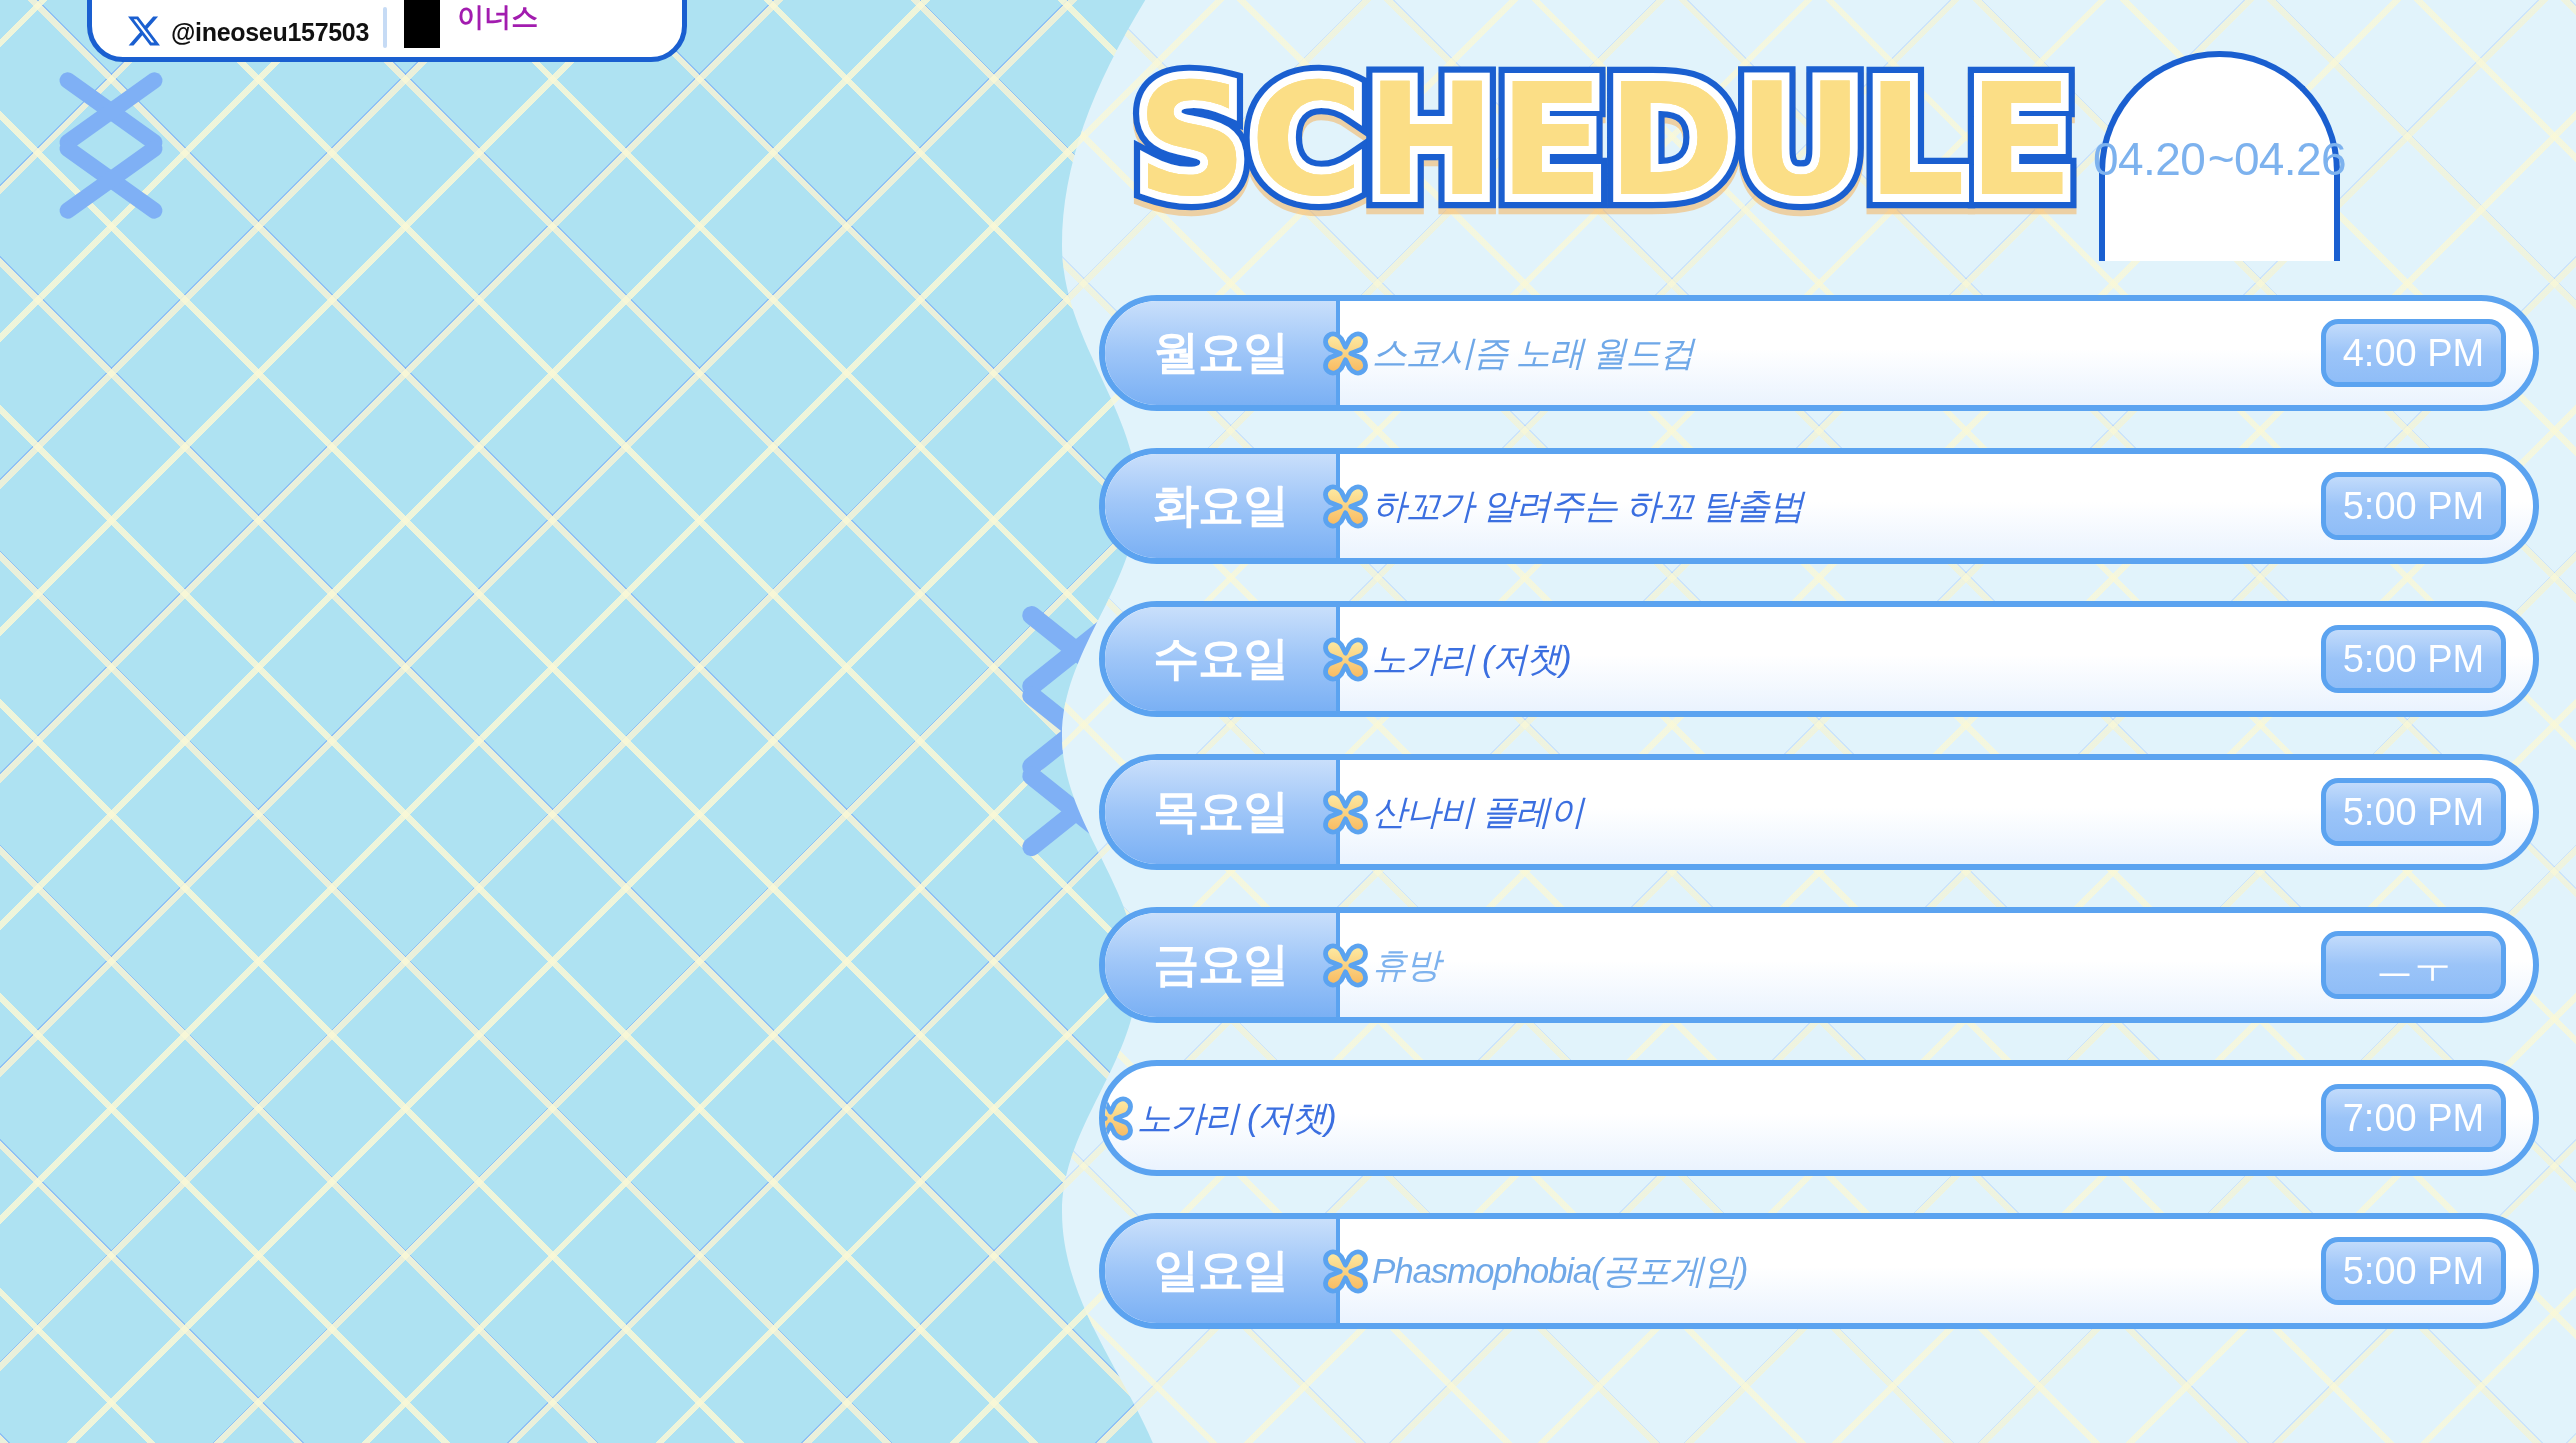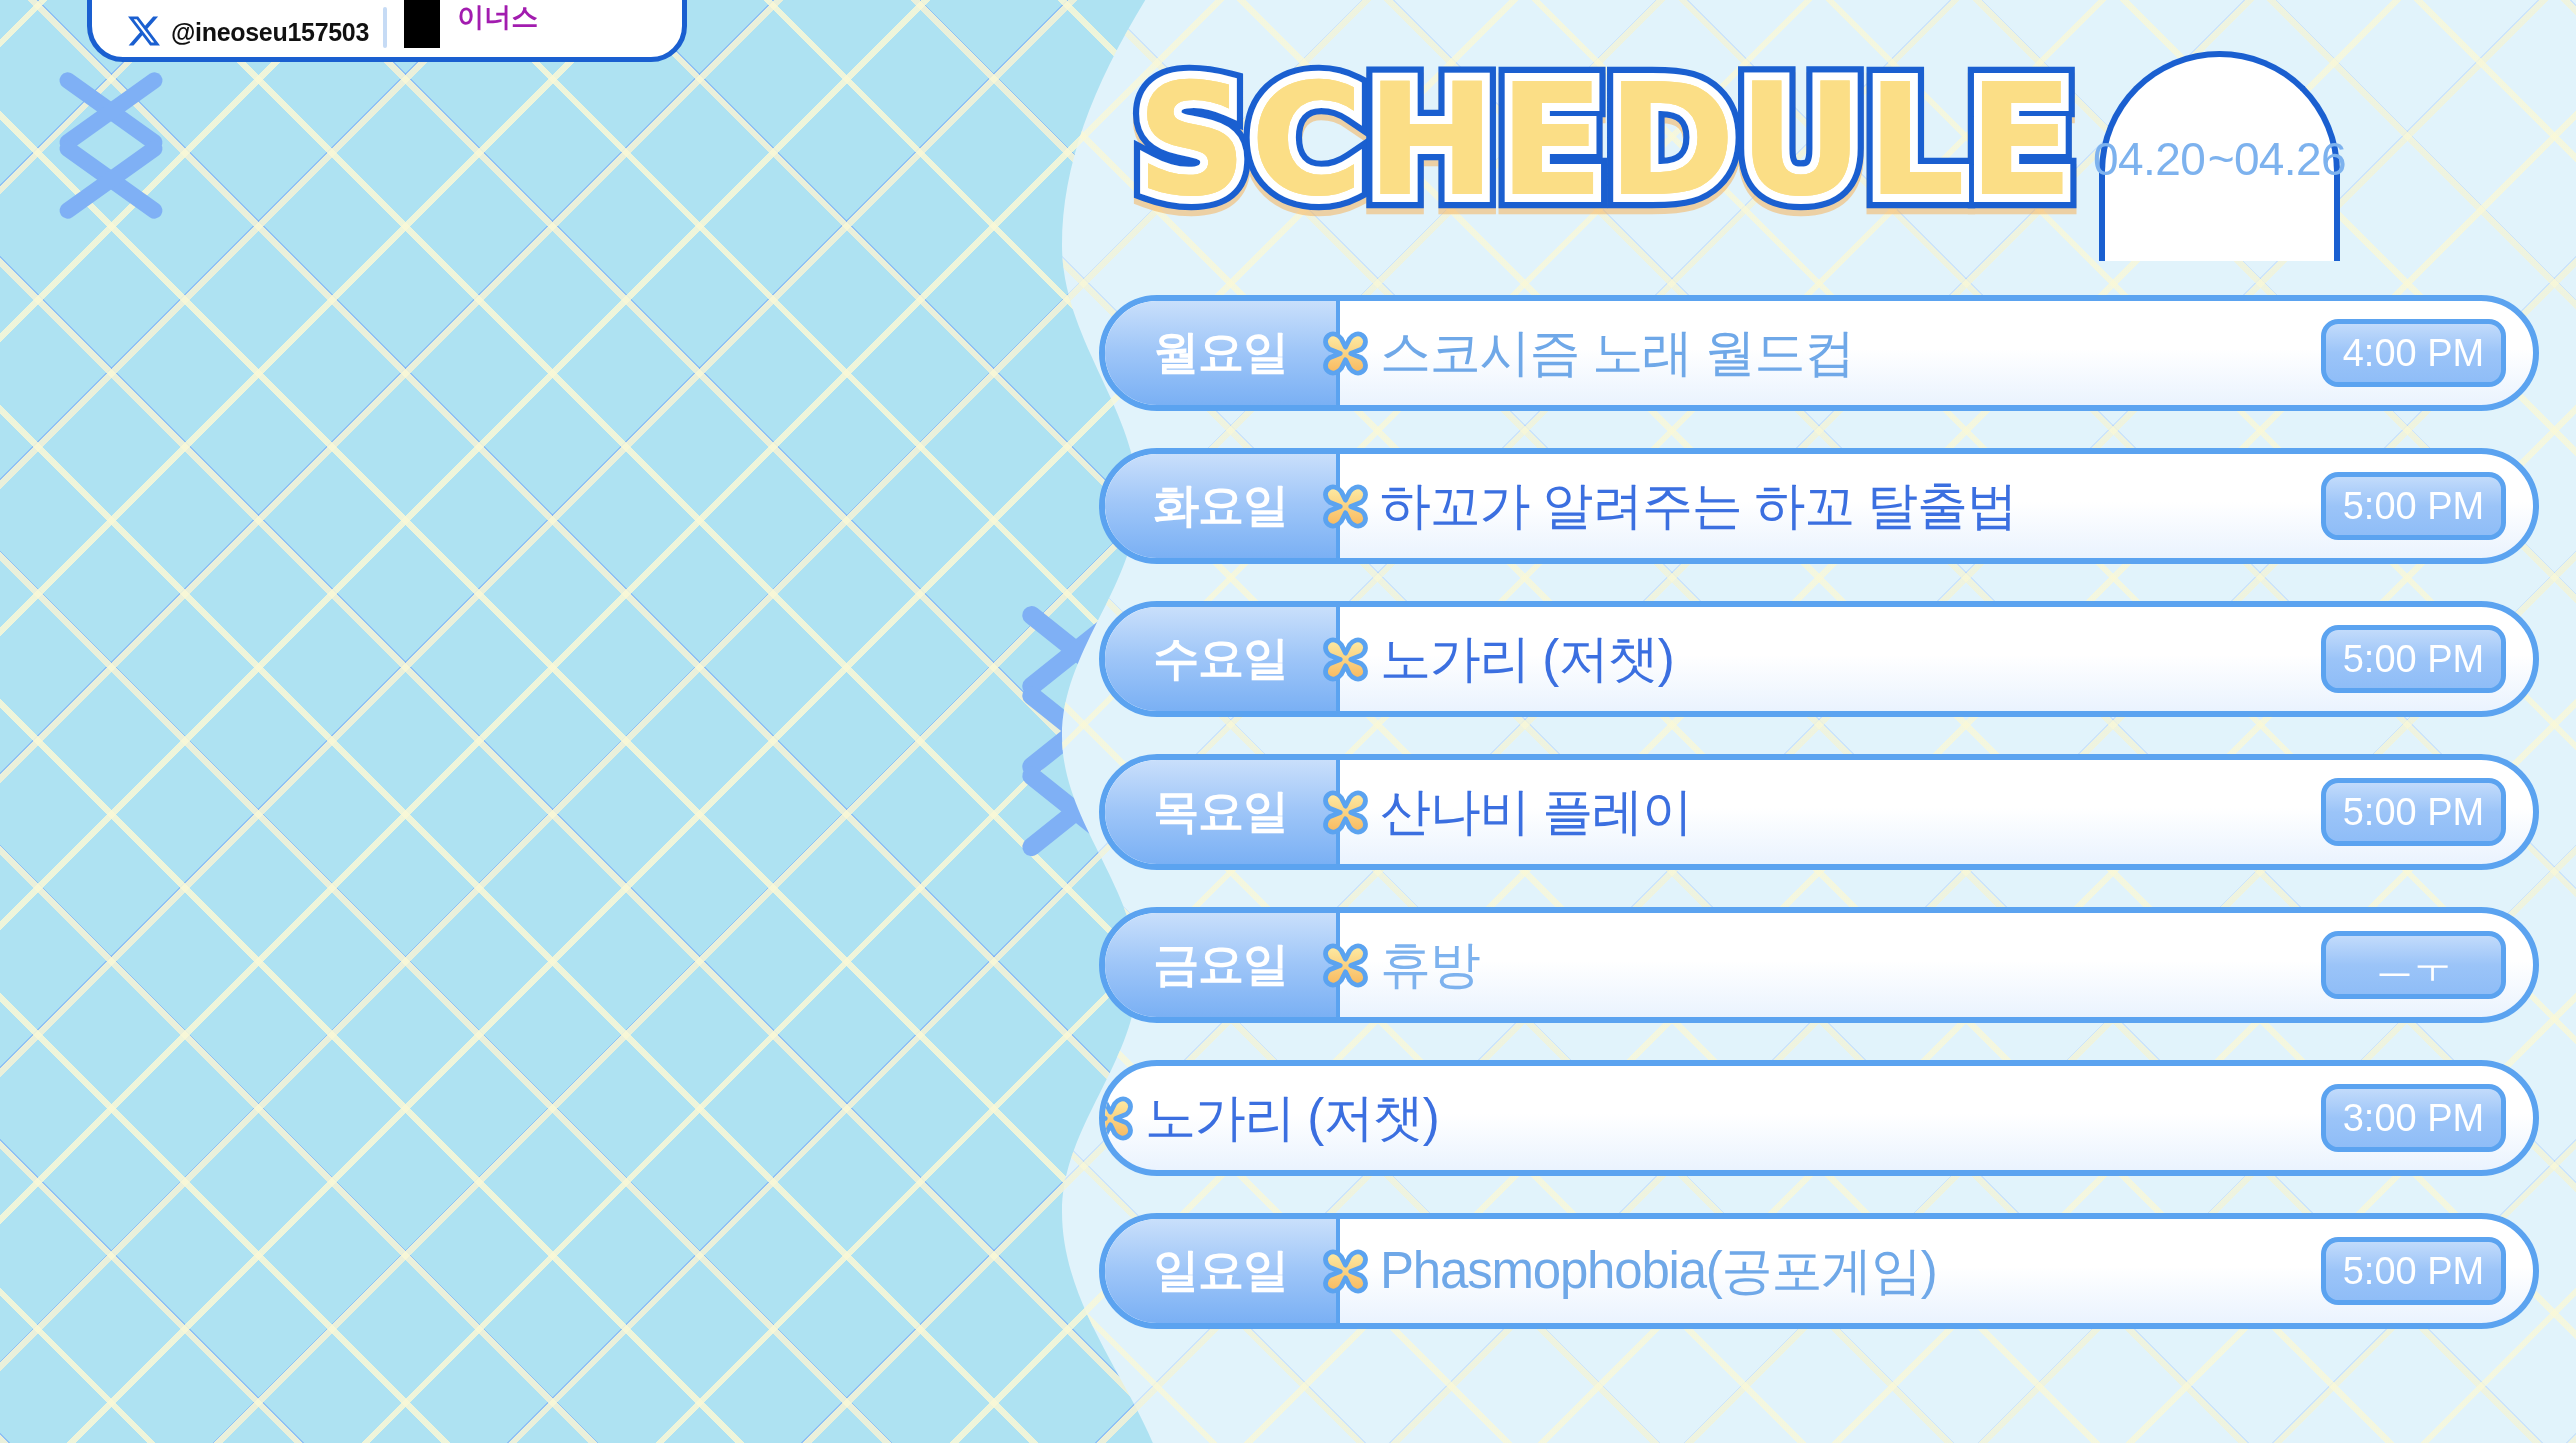--- a/index.html
+++ b/index.html
@@ -148,22 +148,23 @@
   .daycap span{
     font-size:46px; font-weight:bold; color:#fff; letter-spacing:-1.2px;
   }
   .body{
     flex:1 1 auto; position:relative;
     display:flex; align-items:center;
     padding-left:11px;
   }
   .xicon{ width:53px; height:53px; flex:0 0 auto; margin-left:-32px; }
   .title{
-    font-size:51px; color:#3B6FE0; letter-spacing:-1.2px; margin-left:8px;
+    font-size:35px; color:#3B6FE0; letter-spacing:-1.2px; margin-left:0;
     white-space:nowrap;
+    font-style:italic;
   }
   .title.soft{ color:#6FA8E8; }
   .title.light{ color:#7DB2EE; }
   .timebadge{
     position:absolute; right:27px; top:50%; transform:translateY(-50%);
     min-width:185px; height:68px;
     border:5.6px solid #5BA3F0; border-radius:17.3px;
     background:linear-gradient(180deg,#C2DBFB 0%,#9BC4F8 50%,#8FBDF7 100%);
     display:flex; align-items:center; justify-content:center;
     padding:0 16px;
@@ -352,21 +353,21 @@
               <defs>
                 <linearGradient id="xg5" x1="0" y1="0" x2="0" y2="1">
                   <stop offset="0%" stop-color="#FDEBA4"></stop>
                   <stop offset="100%" stop-color="#F8B95F"></stop>
                 </linearGradient>
               </defs>
               <path d="M18 16 C10 22 10 34 20 42 L40 50 L20 58 C10 66 10 78 18 84 C26 90 36 86 42 78 L50 62 L58 78 C64 86 74 90 82 84 C90 78 90 66 80 58 L60 50 L80 42 C90 34 90 22 82 16 C74 10 64 14 58 22 L50 38 L42 22 C36 14 26 10 18 16 Z" fill="url(#xg5)" stroke="#5BA3F0" stroke-width="9" stroke-linejoin="round"></path>
             </svg>
             <div class="title ">노가리 (저챗)</div>
             <div class="timebadge">
-              <span>3:00 PM</span>
+              <span>7:00 PM</span>
             </div>
           </div>
         </div>
       </div>
       <div class="row">
         <div class="pill">
           <div class="daycap">
             <span>일요일</span>
           </div>
           <div class="body">

